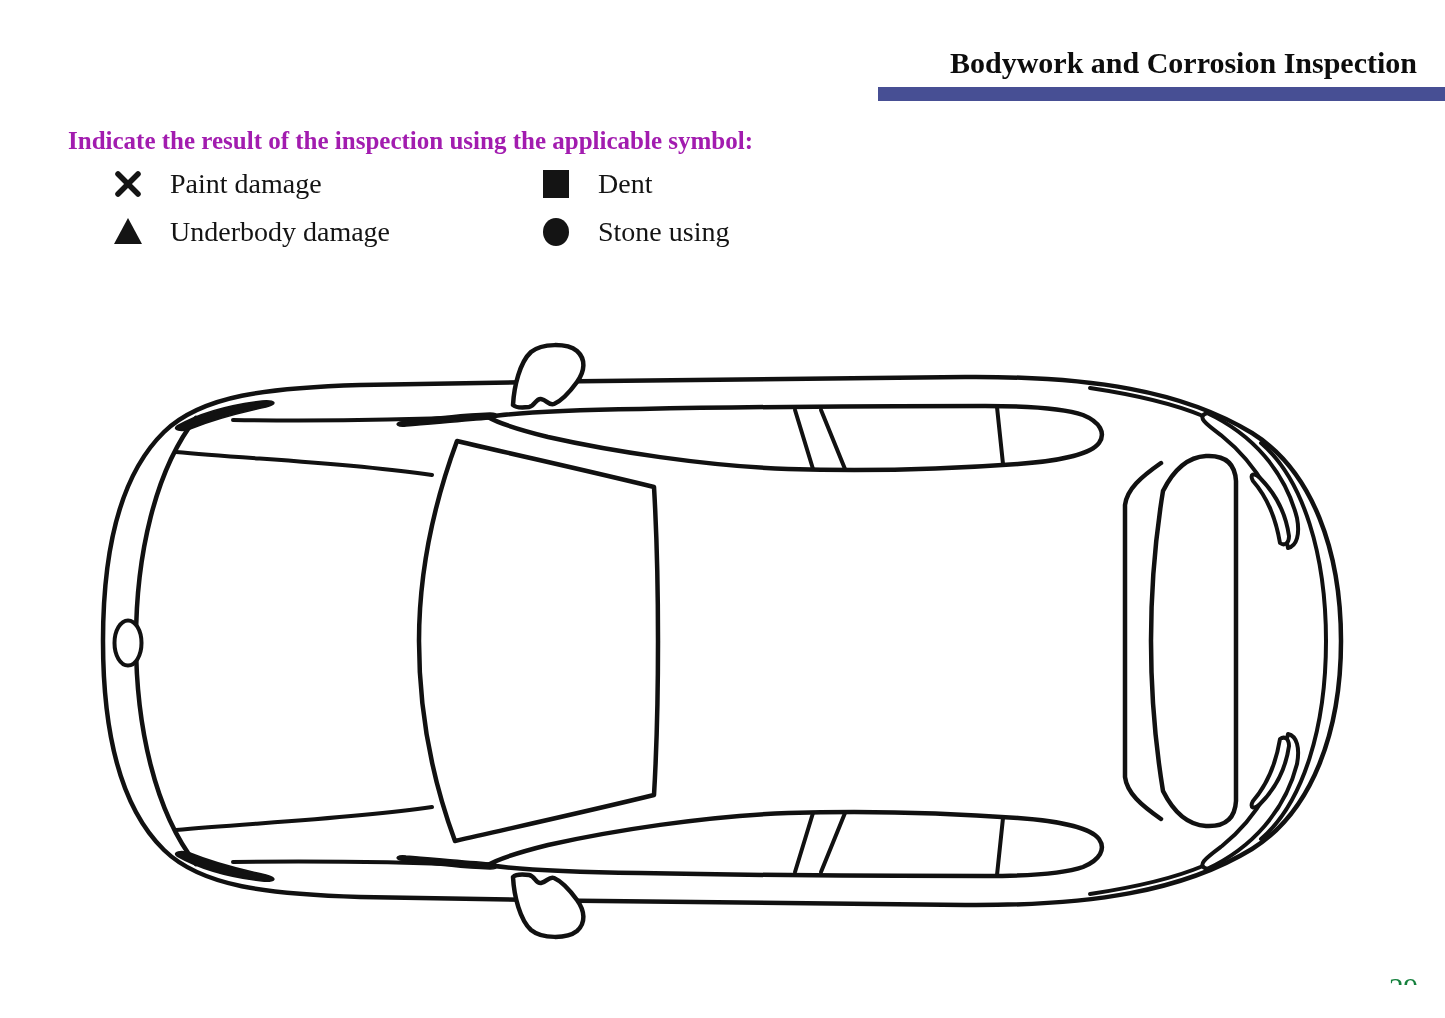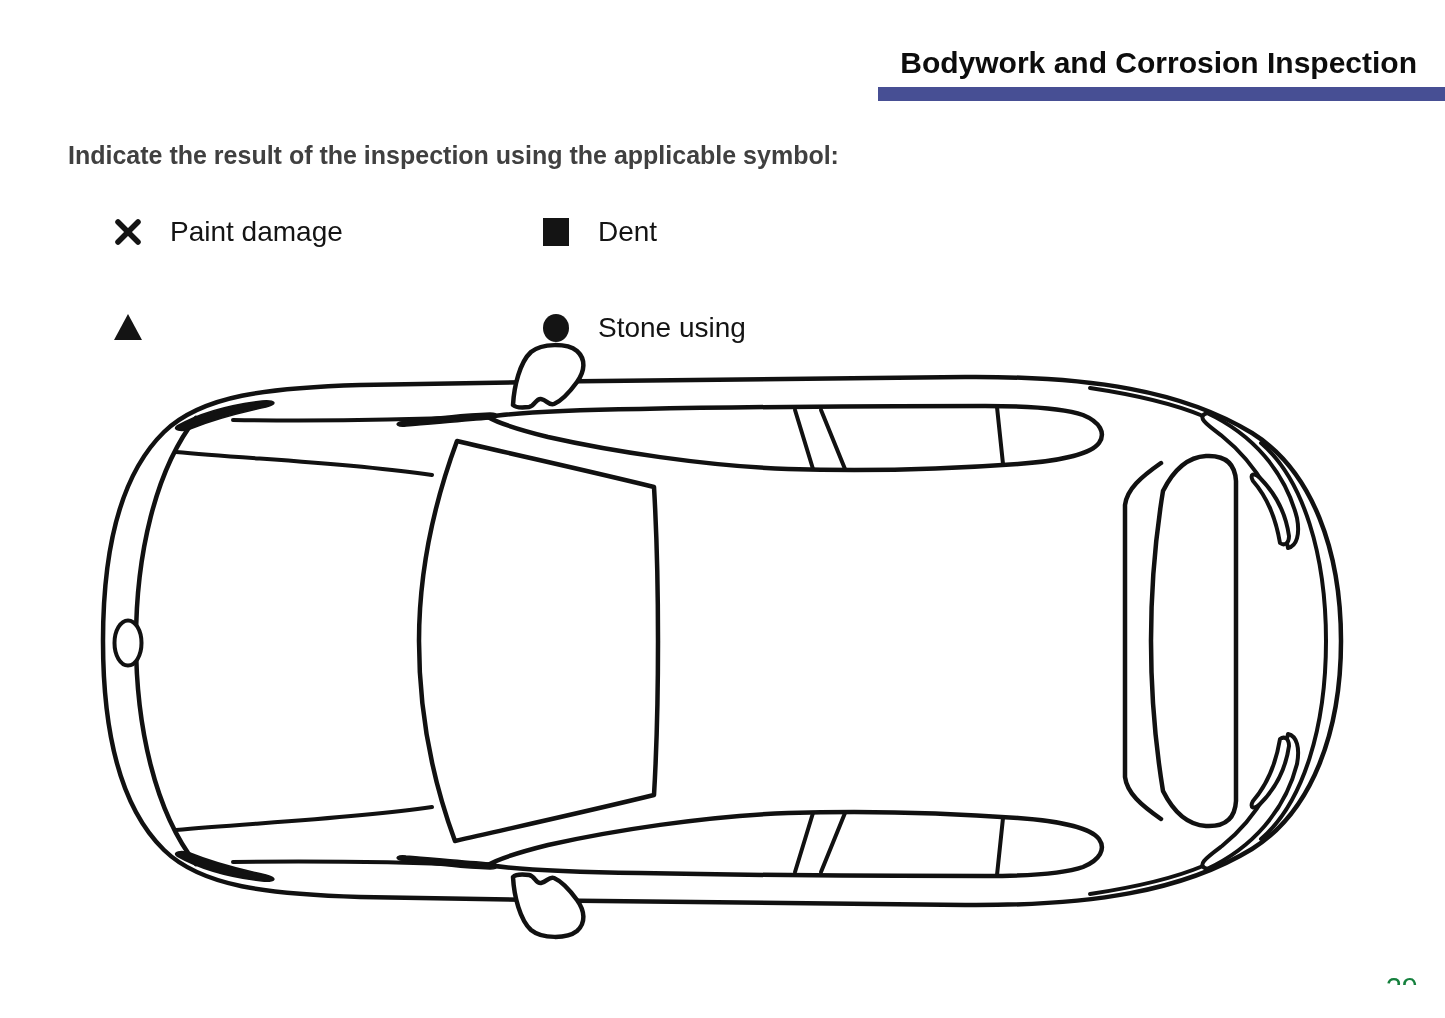--- a/index.html
+++ b/index.html
@@ -2,21 +2,21 @@
 <html style="--accent: #474f94;"><head>
 <meta charset="utf-8">
 <style>
   html,body{margin:0;padding:0;background:#ffffff;}
   .page{
     position:relative;
     width:1445px;
     height:985px;
     background:#ffffff;
     overflow:hidden;
-    font-family:Liberation Sans, sans-serif;
+    font-family:Liberation Serif, serif;
     color:#111;
   }
   .header-title{
     position:absolute;
     top:46px;
     right:28px;
     font-size:30px;
     font-weight:700;
     color:#0d0d0d;
     white-space:nowrap;
@@ -24,42 +24,41 @@
   .accent-bar{
     position:absolute;
     top:87px;
     left:878px;
     width:567px;
     height:14px;
     background:var(--accent,#474f94);
   }
   .intro-text{
     position:absolute;
-    top:141px;
+    top:127px;
     left:68px;
     font-size:25px;
     font-weight:700;
-    color:#404040;
+    color:#a21caf;
     white-space:nowrap;
   }
   .legend-col{
     position:absolute;
     top:168px;
     display:flex;
     flex-direction:column;
     gap:16px;
   }
   .legend-col1{left:112px;}
   .legend-col2{left:540px;}
   .legend-row{
     display:flex;
     align-items:center;
     height:32px;
     gap:26px;
-    margin-top:48px;
   }
   .legend-symbol{
     width:32px;height:32px;flex:0 0 32px;
     display:block;
   }
   .legend-label{
     font-size:28px;
     font-weight:400;
     color:#141414;
     white-space:nowrap;
@@ -93,20 +92,21 @@
       <svg class="legend-symbol" viewBox="0 0 32 32">
         <line x1="6" y1="6" x2="26" y2="26" stroke="#141414" stroke-width="5.5" stroke-linecap="round"></line>
         <line x1="26" y1="6" x2="6" y2="26" stroke="#141414" stroke-width="5.5" stroke-linecap="round"></line>
       </svg>
       <span class="legend-label">Paint damage</span>
     </div>
     <div class="legend-row">
       <svg class="legend-symbol" viewBox="0 0 32 32">
         <polygon points="16,2 30,28 2,28" fill="#141414"></polygon>
       </svg>
+      <span class="legend-label">Underbody damage</span>
     </div>
   </div>
 
   <div class="legend-col legend-col2">
     <div class="legend-row">
       <svg class="legend-symbol" viewBox="0 0 32 32">
         <rect x="3" y="2" width="26" height="28" fill="#141414"></rect>
       </svg>
       <span class="legend-label">Dent</span>
     </div>

